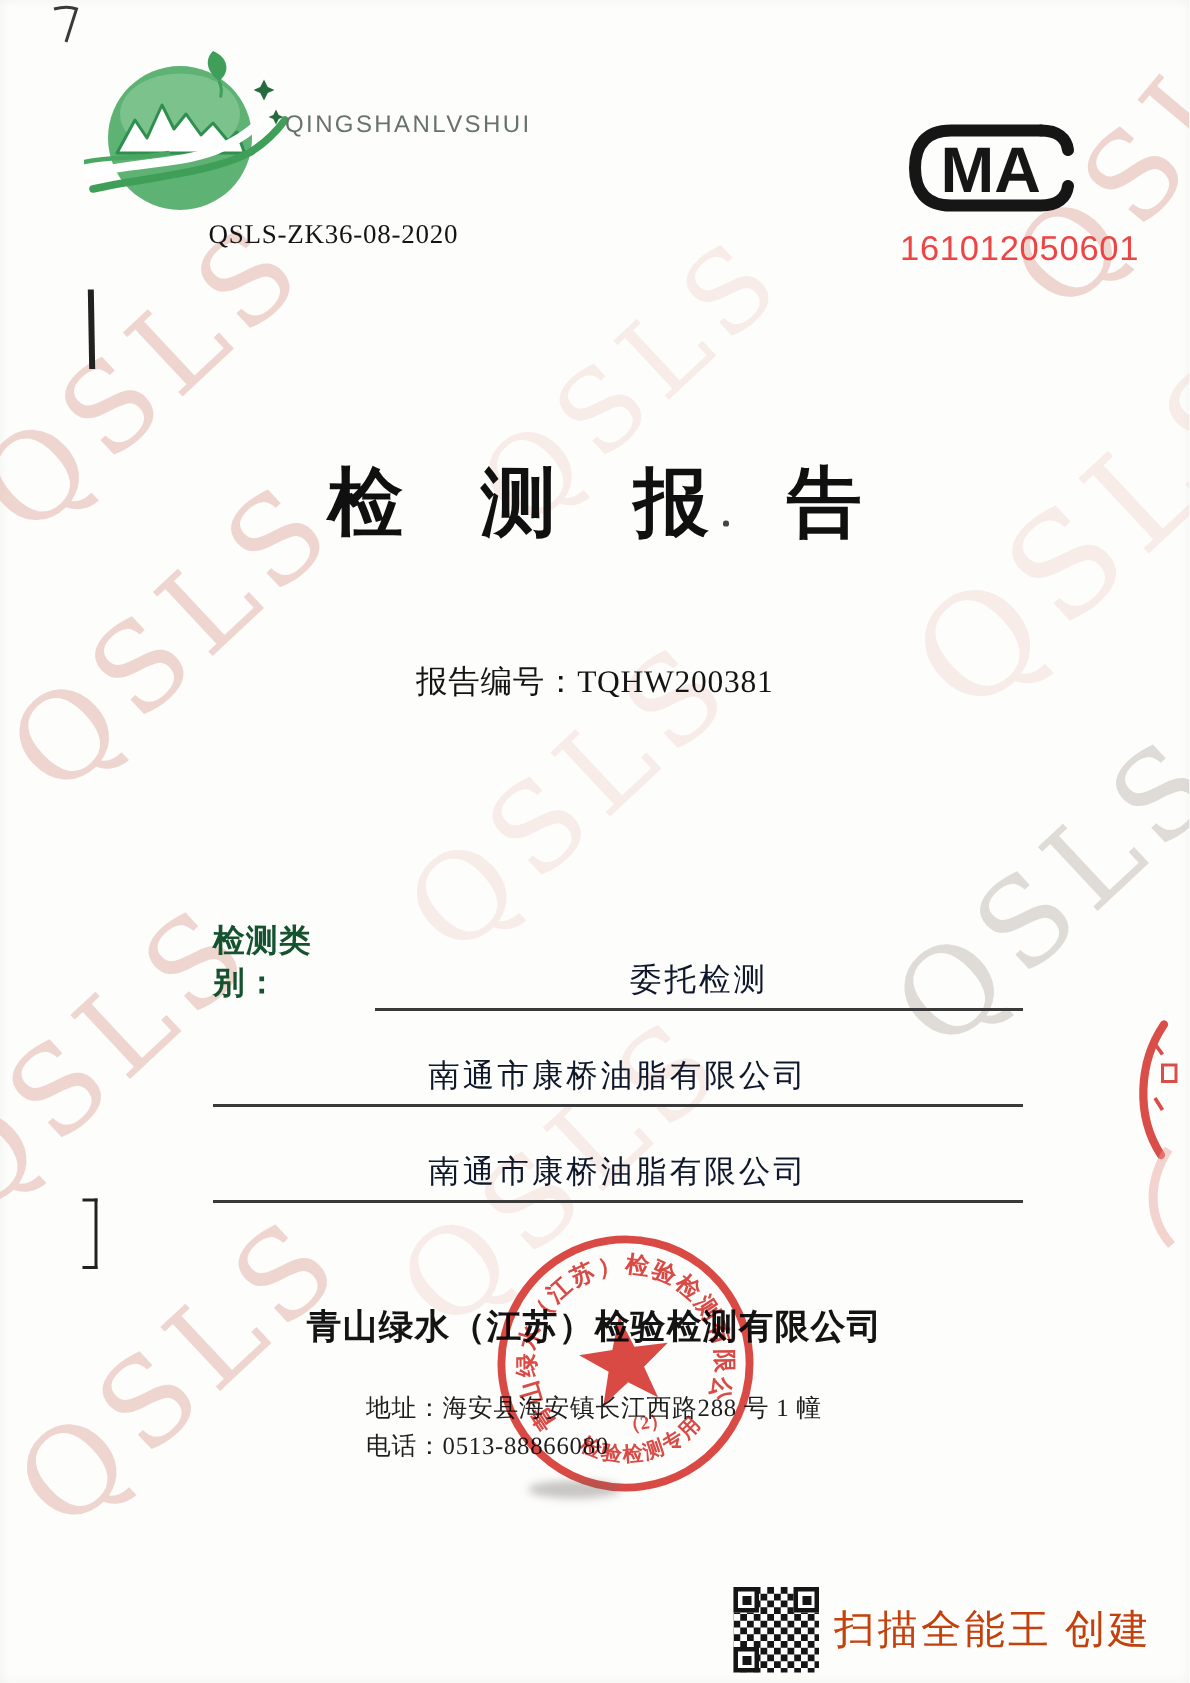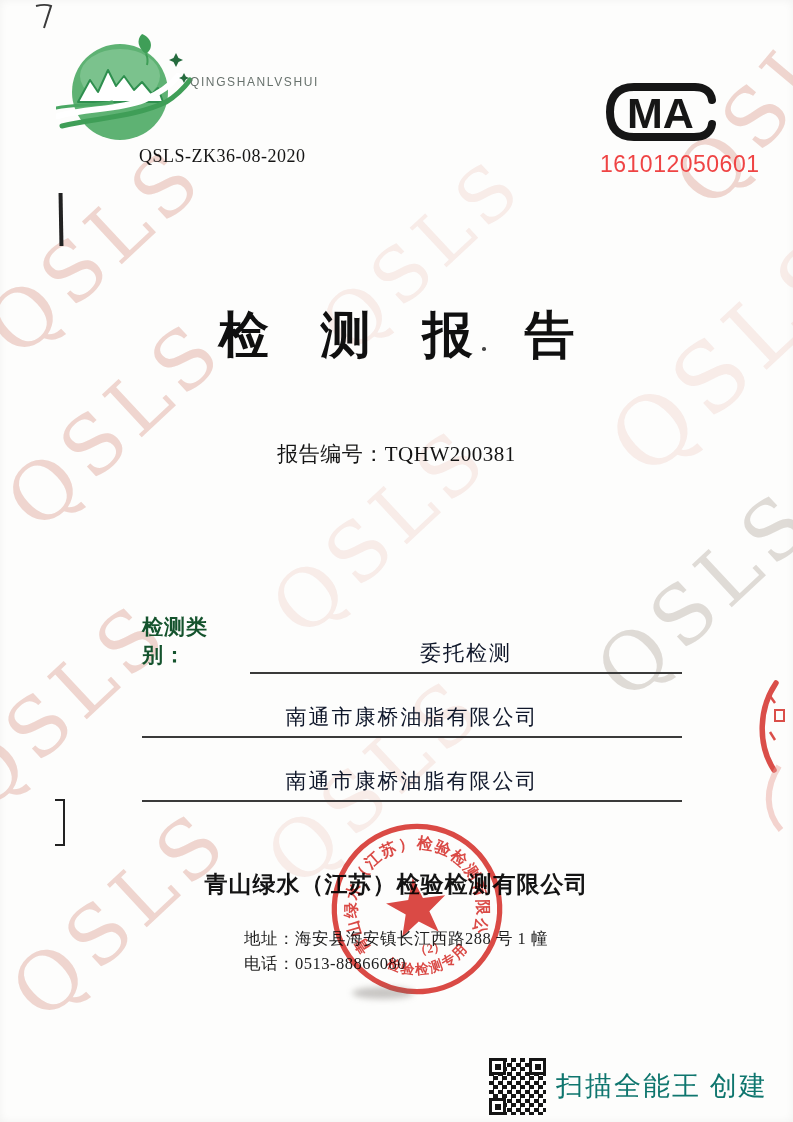--- a/index.html
+++ b/index.html
@@ -24,21 +24,21 @@
   .wm5{left:250px;top:485px;}
   .wm6{left:575px;top:548px;}
   .wm7{left:-70px;top:660px;}
   .wm8{left:-10px;top:868px;}
   .wm9{left:245px;top:735px;}
   .wm10{left:300px;top:212px;font-size:74px;}
   
   .logo-svg{position:absolute;left:56px;top:28px;}
   .logo-text{position:absolute;left:190px;top:70px;font-family:"Liberation Sans","DejaVu Sans",sans-serif;}
   .logo-cn{font-size:28px;color:#41474a;font-weight:500;letter-spacing:4px;}
-  .logo-en{font-size:12px;color:#68726d;letter-spacing:1.6px;margin-top:5px;}
+  .logo-en{font-size:16px;color:#68726d;letter-spacing:1.6px;margin-top:5px;}
   .doc-code{position:absolute;left:139px;top:146px;font-size:18px;letter-spacing:.5px;color:#141414;}
   .cma{position:absolute;left:600px;top:80px;width:126px;text-align:center;}
   .cma-number{font-size:23px;letter-spacing:.5px;color:#ef4444;margin-top:3px;
               font-family:"Liberation Sans","DejaVu Sans",sans-serif;}
   
   .pen-mark{position:absolute;left:33px;top:2px;}
   .staple-top{position:absolute;left:59px;top:193px;width:3.5px;height:53px;background:#222;transform:rotate(-1deg);}
   .staple-bottom{position:absolute;left:55px;top:799px;width:10px;height:47px;
                  border:2.5px solid #222;border-left:none;box-sizing:border-box;}
   .speck{position:absolute;left:482px;top:347px;width:3.5px;height:3.5px;background:#454545;border-radius:50%;}
@@ -62,21 +62,21 @@
   .seal{position:absolute;left:328px;top:820px;opacity:.92;mix-blend-mode:multiply;}
   .partial-seal{position:absolute;left:746px;top:648px;opacity:.9;mix-blend-mode:multiply;}
   
   .qr{position:absolute;left:489px;top:1058px;width:57px;height:57px;}
   .qr-body{position:absolute;inset:0;
            background:conic-gradient(#151515 0 90deg,#fff 90deg 180deg,#151515 180deg 270deg,#fff 270deg 360deg);
            background-size:9px 9px;}
   .qr-f{position:absolute;width:17px;height:17px;background:#fff;border:3px solid #151515;box-sizing:border-box;}
   .qr-f::after{content:"";position:absolute;inset:2.5px;background:#151515;}
   .qr-tl{left:0;top:0;} .qr-tr{right:0;top:0;} .qr-bl{left:0;bottom:0;}
-  .scan-caption{position:absolute;left:556px;top:1068px;font-size:27px;color:#0f766e;letter-spacing:2px;}
+  .scan-caption{position:absolute;left:556px;top:1068px;font-size:27px;color:#c2410c;letter-spacing:2px;}
 </style>
 </head>
 <body>
 
 <div class="page">
 
   <div class="wm pink wm1">QSLS</div>
   <div class="wm pink wm2">QSLS</div>
   <div class="wm pale wm3">QSLS</div>
   <div class="wm pink wm4">QSLS</div>

